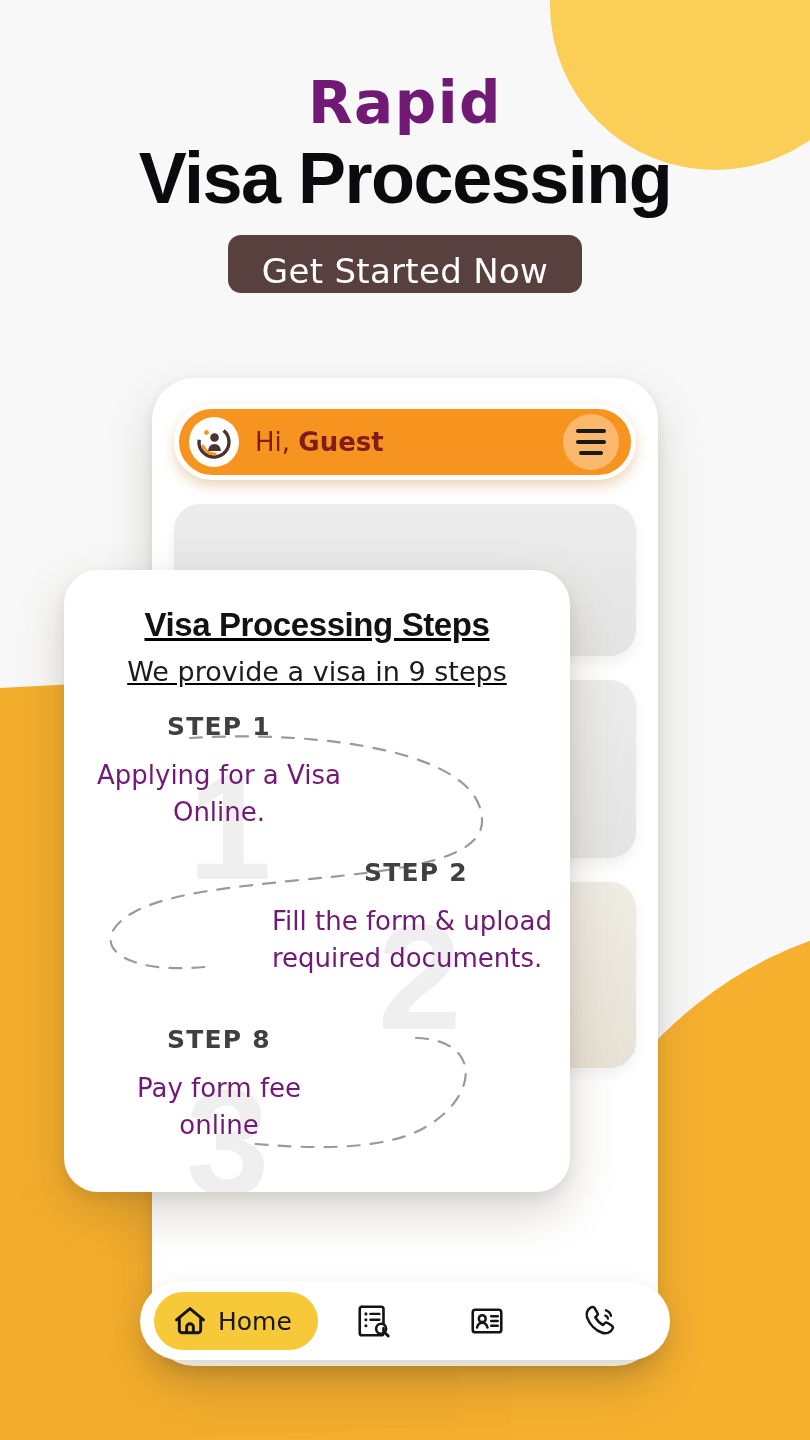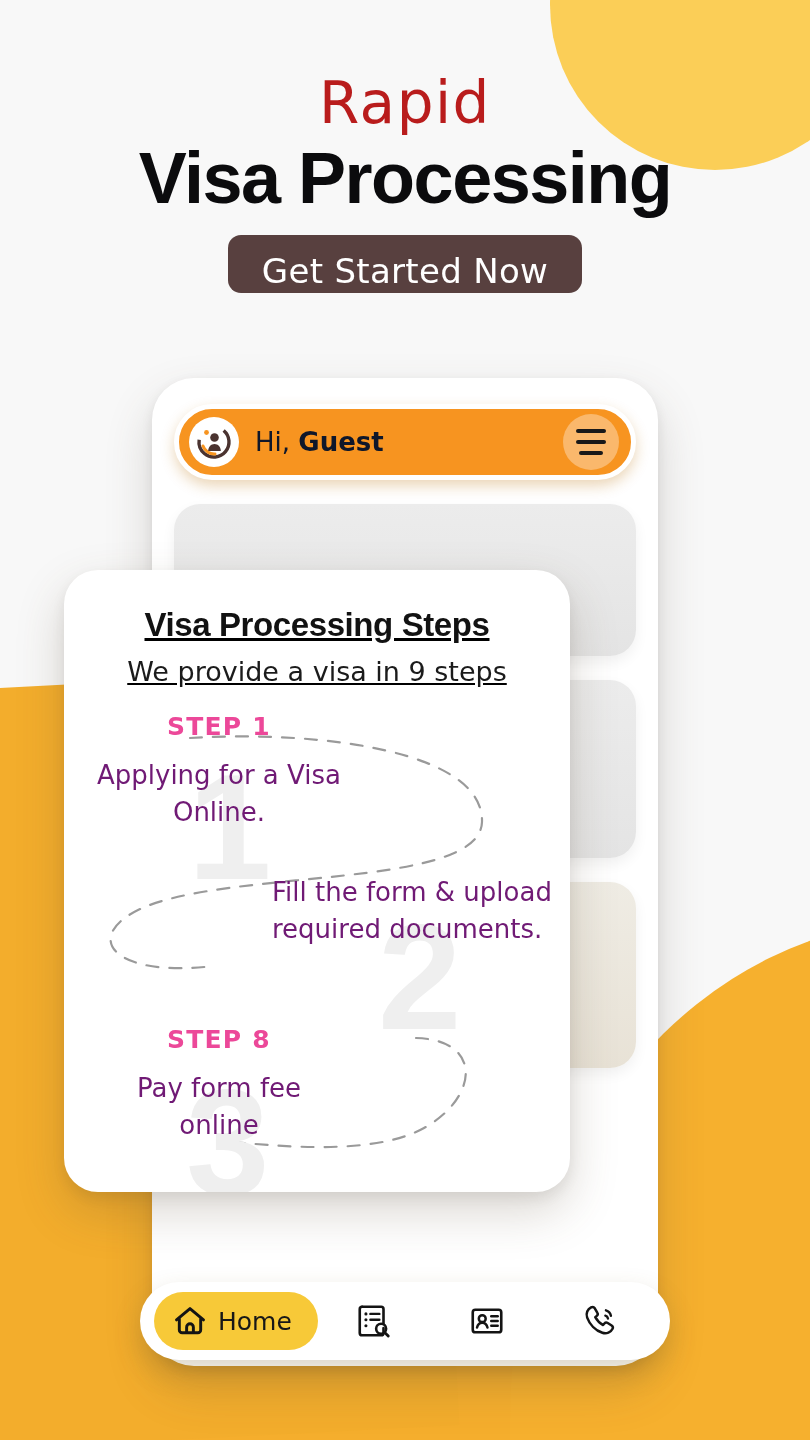--- a/index.html
+++ b/index.html
@@ -50,23 +50,23 @@
   
   .header {
     position:absolute;
     top:0; left:0; right:0;
     padding-top:74px;
     text-align:center;
     z-index:6;
   }
   .title-light {
     font-size:58px;
-    font-weight:400;
+    font-weight:700;
     letter-spacing:1.5px;
-    color:#b91c1c;
+    color:#701a75;
     line-height:1;
     font-family:"DejaVu Sans", sans-serif;
   }
   .title-bold {
     font-size:72px;
     font-weight:bold;
     letter-spacing:-1.5px;
     color:#0b0b0d;
     line-height:1.12;
     margin-top:6px;
@@ -115,21 +115,21 @@
   .avatar {
     width:50px; height:50px;
     border-radius:50%;
     background:#ffffff;
     display:flex; align-items:center; justify-content:center;
     flex:0 0 auto;
   }
   .greeting {
     margin-left:16px;
     font-size:26px;
-    color:#0f172a;
+    color:#7f1d1d;
     font-family:"DejaVu Sans", sans-serif;
   }
   .greeting b { font-weight:bold; }
   .hamburger {
     margin-left:auto;
     width:56px; height:56px;
     border-radius:50%;
     background:rgba(255,255,255,0.34);
     display:flex; flex-direction:column;
     align-items:center; justify-content:center;
@@ -208,21 +208,21 @@
     font-family:"DejaVu Sans", sans-serif;
   }
 
   .path-svg { position:absolute; left:0; top:0; width:506px; height:622px; pointer-events:none; }
 
   .step { position:absolute; }
   .step-label {
     font-size:25px;
     font-weight:bold;
     letter-spacing:1.2px;
-    color:#ec4899;
+    color:#404040;
     font-family:"DejaVu Sans", sans-serif;
   }
   .step-text {
     margin-top:16px;
     font-size:26px;
     line-height:1.42;
     color:#701a75;
     font-family:"DejaVu Sans", sans-serif;
     position:relative;
     z-index:2;
@@ -305,20 +305,21 @@
     <div class="steps-sub">We provide a visa in 9 steps</div>
 
     <div class="step" id="step1">
       <div class="ghost-num">1</div>
       <div class="step-label">STEP 1</div>
       <div class="step-text">Applying for a Visa Online.</div>
     </div>
 
     <div class="step" id="step2">
       <div class="ghost-num">2</div>
+      <div class="step-label">STEP 2</div>
       <div class="step-text">Fill the form &amp; upload required documents.</div>
     </div>
 
     <div class="step" id="step3">
       <div class="ghost-num">3</div>
       <div class="step-label">STEP 8</div>
       <div class="step-text">Pay form fee online</div>
     </div>
   </div>
 

